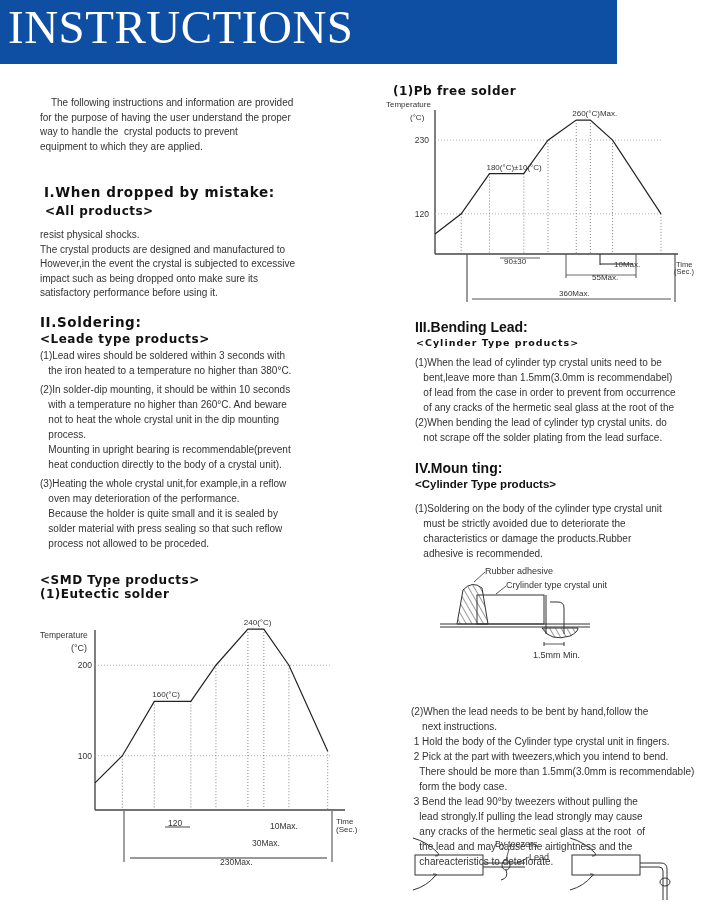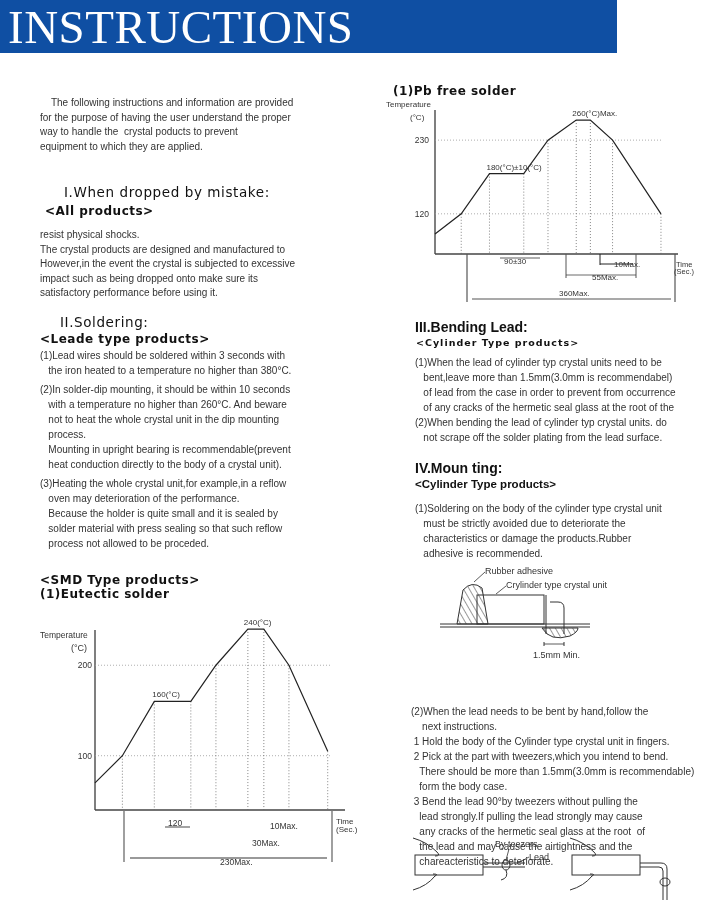--- a/index.html
+++ b/index.html
@@ -1,21 +1,21 @@
 <!DOCTYPE html>
 <html><head>
 <meta charset="utf-8">
 <style>
   html, body { margin:0; padding:0; background:#ffffff; }
   body { width:713px; height:910px; position:relative; overflow:hidden; font-family:"Liberation Sans", sans-serif; color:#222; }
-  .banner { position:absolute; left:0; top:0; width:617px; height:53px; background:#0f4fa3; }
+  .banner { position:absolute; left:0; top:0; width:617px; height:64px; background:#0f4fa3; }
   .banner-title { position:absolute; left:8px; top:-1px; font-family:"Liberation Serif", serif; font-size:47px; color:#fff; letter-spacing:0.5px; line-height:56px; }
   .abs { position:absolute; }
   .p { font-size:10px; line-height:14.5px; color:#333; white-space:pre; margin:0; }
-  .h1 { font-family:"DejaVu Sans", sans-serif; font-weight:normal; font-size:13.5px; color:#111; letter-spacing:0.6px; white-space:pre;margin-left:20px; }
+  .h1 { font-family:"DejaVu Sans", sans-serif; font-weight:bold; font-size:13.5px; color:#111; letter-spacing:0.6px; white-space:pre; }
   .h2 { font-family:"DejaVu Sans", sans-serif; font-weight:bold; font-size:12px; color:#111; letter-spacing:0.5px; white-space:pre; }
   .h1b { font-family:"Liberation Sans", sans-serif; font-weight:bold; font-size:14px; color:#111; white-space:pre; }
   .h2b { font-family:"Liberation Sans", sans-serif; font-weight:bold; font-size:11.5px; color:#111; white-space:pre; }
   .item { font-size:10px; line-height:15px; color:#333; white-space:pre; }
   svg text { font-family:"Liberation Sans", sans-serif; fill:#333; }
 </style>
 </head>
 <body>
 
 <div class="banner">

